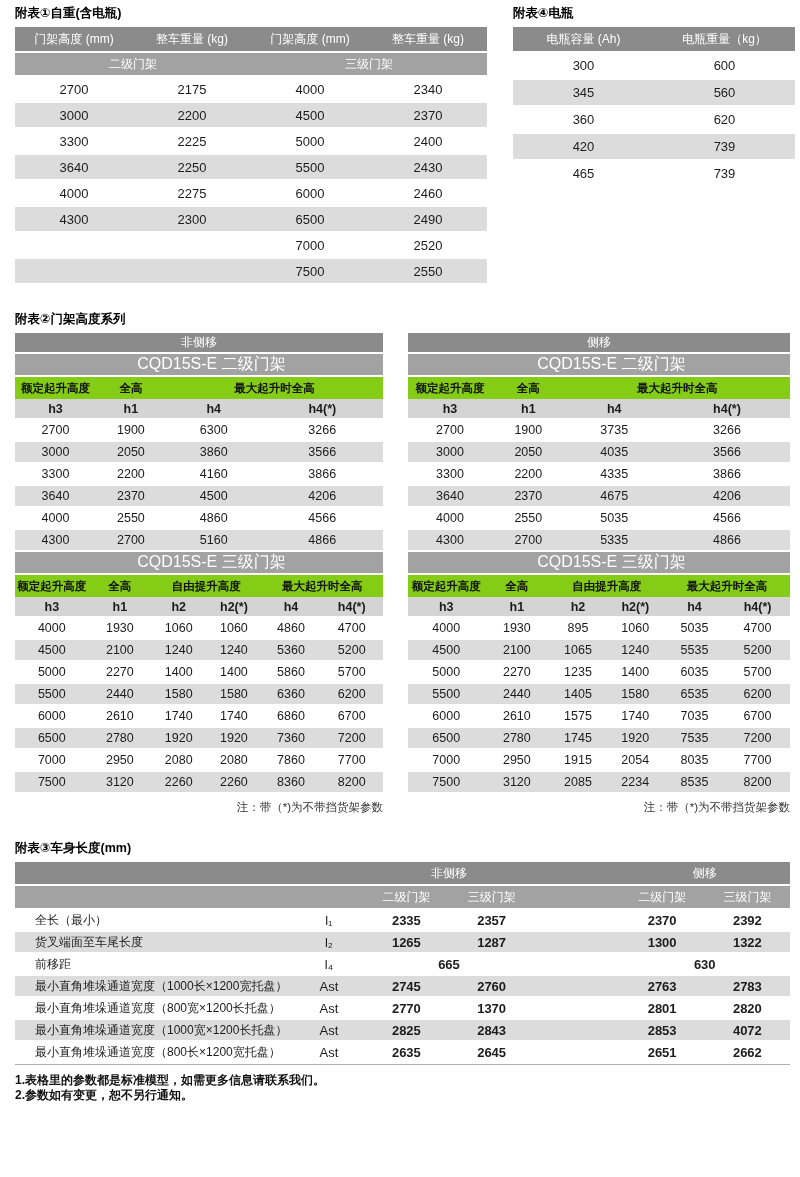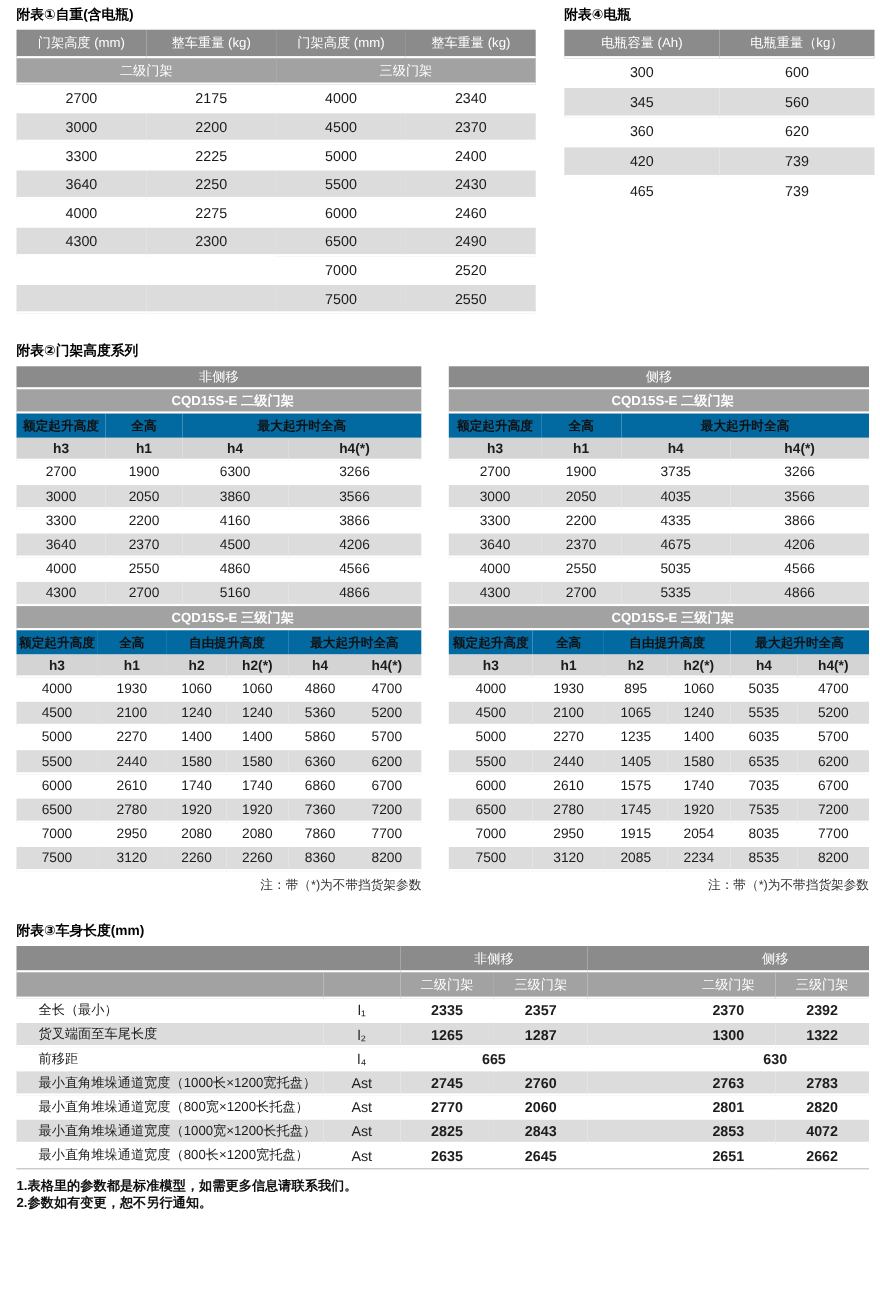--- a/index.html
+++ b/index.html
@@ -37,22 +37,22 @@
   .t4 tbody tr:nth-of-type(even) td{background:var(--row_stripe);}
   .t1 tbody td:empty{background:#fff;}
 
   
   .t2title{margin-top:26px;}
   .sec-mid{display:flex;align-items:flex-start;}
   .mast{width:368px;}
   .mast.right{margin-left:25px;width:382px;}
   .mast table{width:100%;}
   .mast .vband th{height:21px;background:var(--header_dark);color:var(--header_text);font-size:12px;font-weight:400;}
-  .mast .mband th{height:22px;background:var(--header_mid);color:var(--header_text);font-size:12px;font-weight:700;padding-left:25px;}
-  .mast .ghead th{height:22px;background:#0369a1;color:#111;font-size:11.5px;font-weight:700;border-bottom:0;}
+  .mast .mband th{height:22px;background:var(--header_mid);color:var(--header_text);font-size:16px;font-weight:400;padding-left:25px;}
+  .mast .ghead th{height:22px;background:#84cc16;color:#111;font-size:11.5px;font-weight:700;border-bottom:0;}
   .mast .hrow td{height:21px;background:var(--subheader_row);font-weight:700;font-size:12.5px;}
   .mast tbody td{height:22px;font-size:12.5px;}
   .mast tbody tr:nth-of-type(even) td{background:var(--row_stripe);}
   .note{font-size:11.5px;color:#333;margin-top:6px;line-height:14px;text-align:right;}
 
   
   .t3title{margin-top:26px;}
   .t3{width:775px;border-bottom:1px solid var(--table_border);}
   .t3 .band1 th{height:24px;background:var(--header_dark);color:var(--header_text);font-size:12px;font-weight:400;}
   .t3 .band2 th{height:24px;background:var(--header_mid);color:var(--header_text);font-size:12px;font-weight:400;}
@@ -581,21 +581,21 @@
         <td>2745</td>
         <td>2760</td>
         <td></td>
         <td>2763</td>
         <td>2783</td>
       </tr>
       <tr>
         <td class="lbl">最小直角堆垛通道宽度（800宽×1200长托盘）</td>
         <td class="sym">Ast</td>
         <td>2770</td>
-        <td>2060</td>
+        <td>1370</td>
         <td></td>
         <td>2801</td>
         <td>2820</td>
       </tr>
       <tr>
         <td class="lbl">最小直角堆垛通道宽度（1000宽×1200长托盘）</td>
         <td class="sym">Ast</td>
         <td>2825</td>
         <td>2843</td>
         <td></td>

